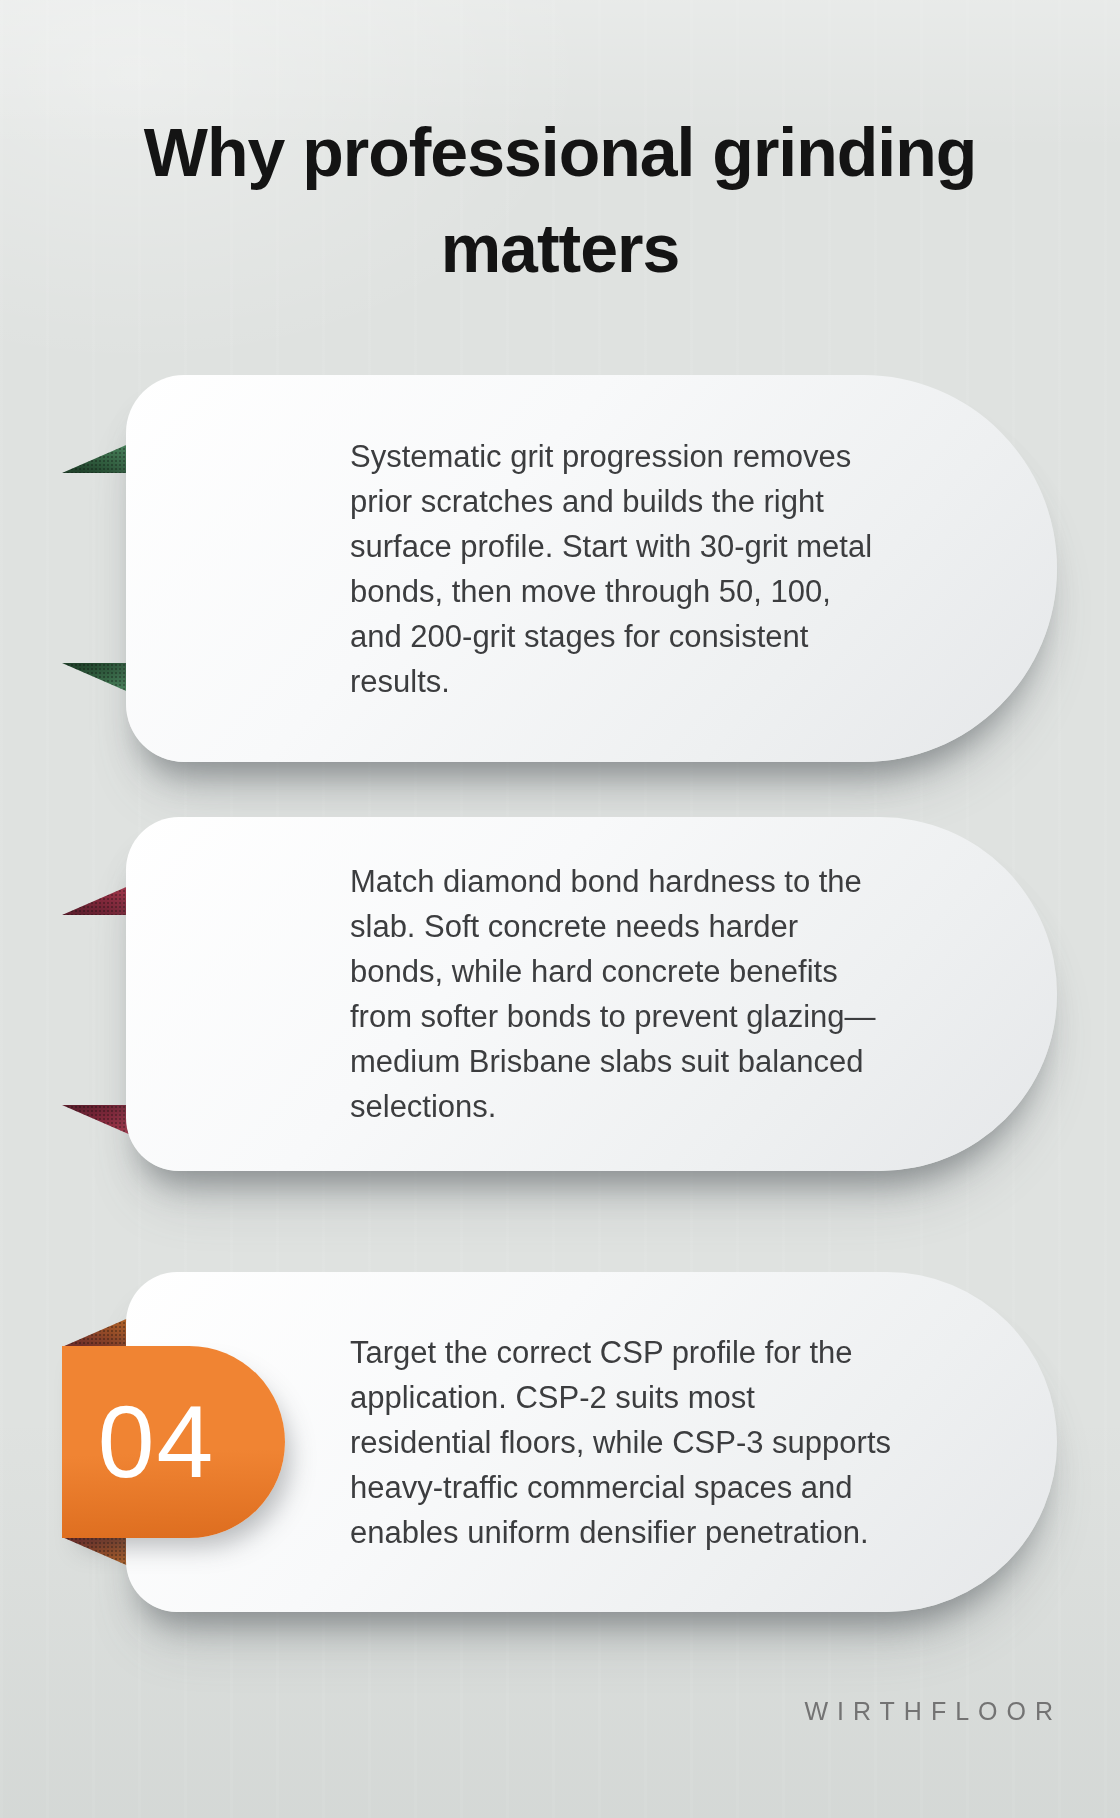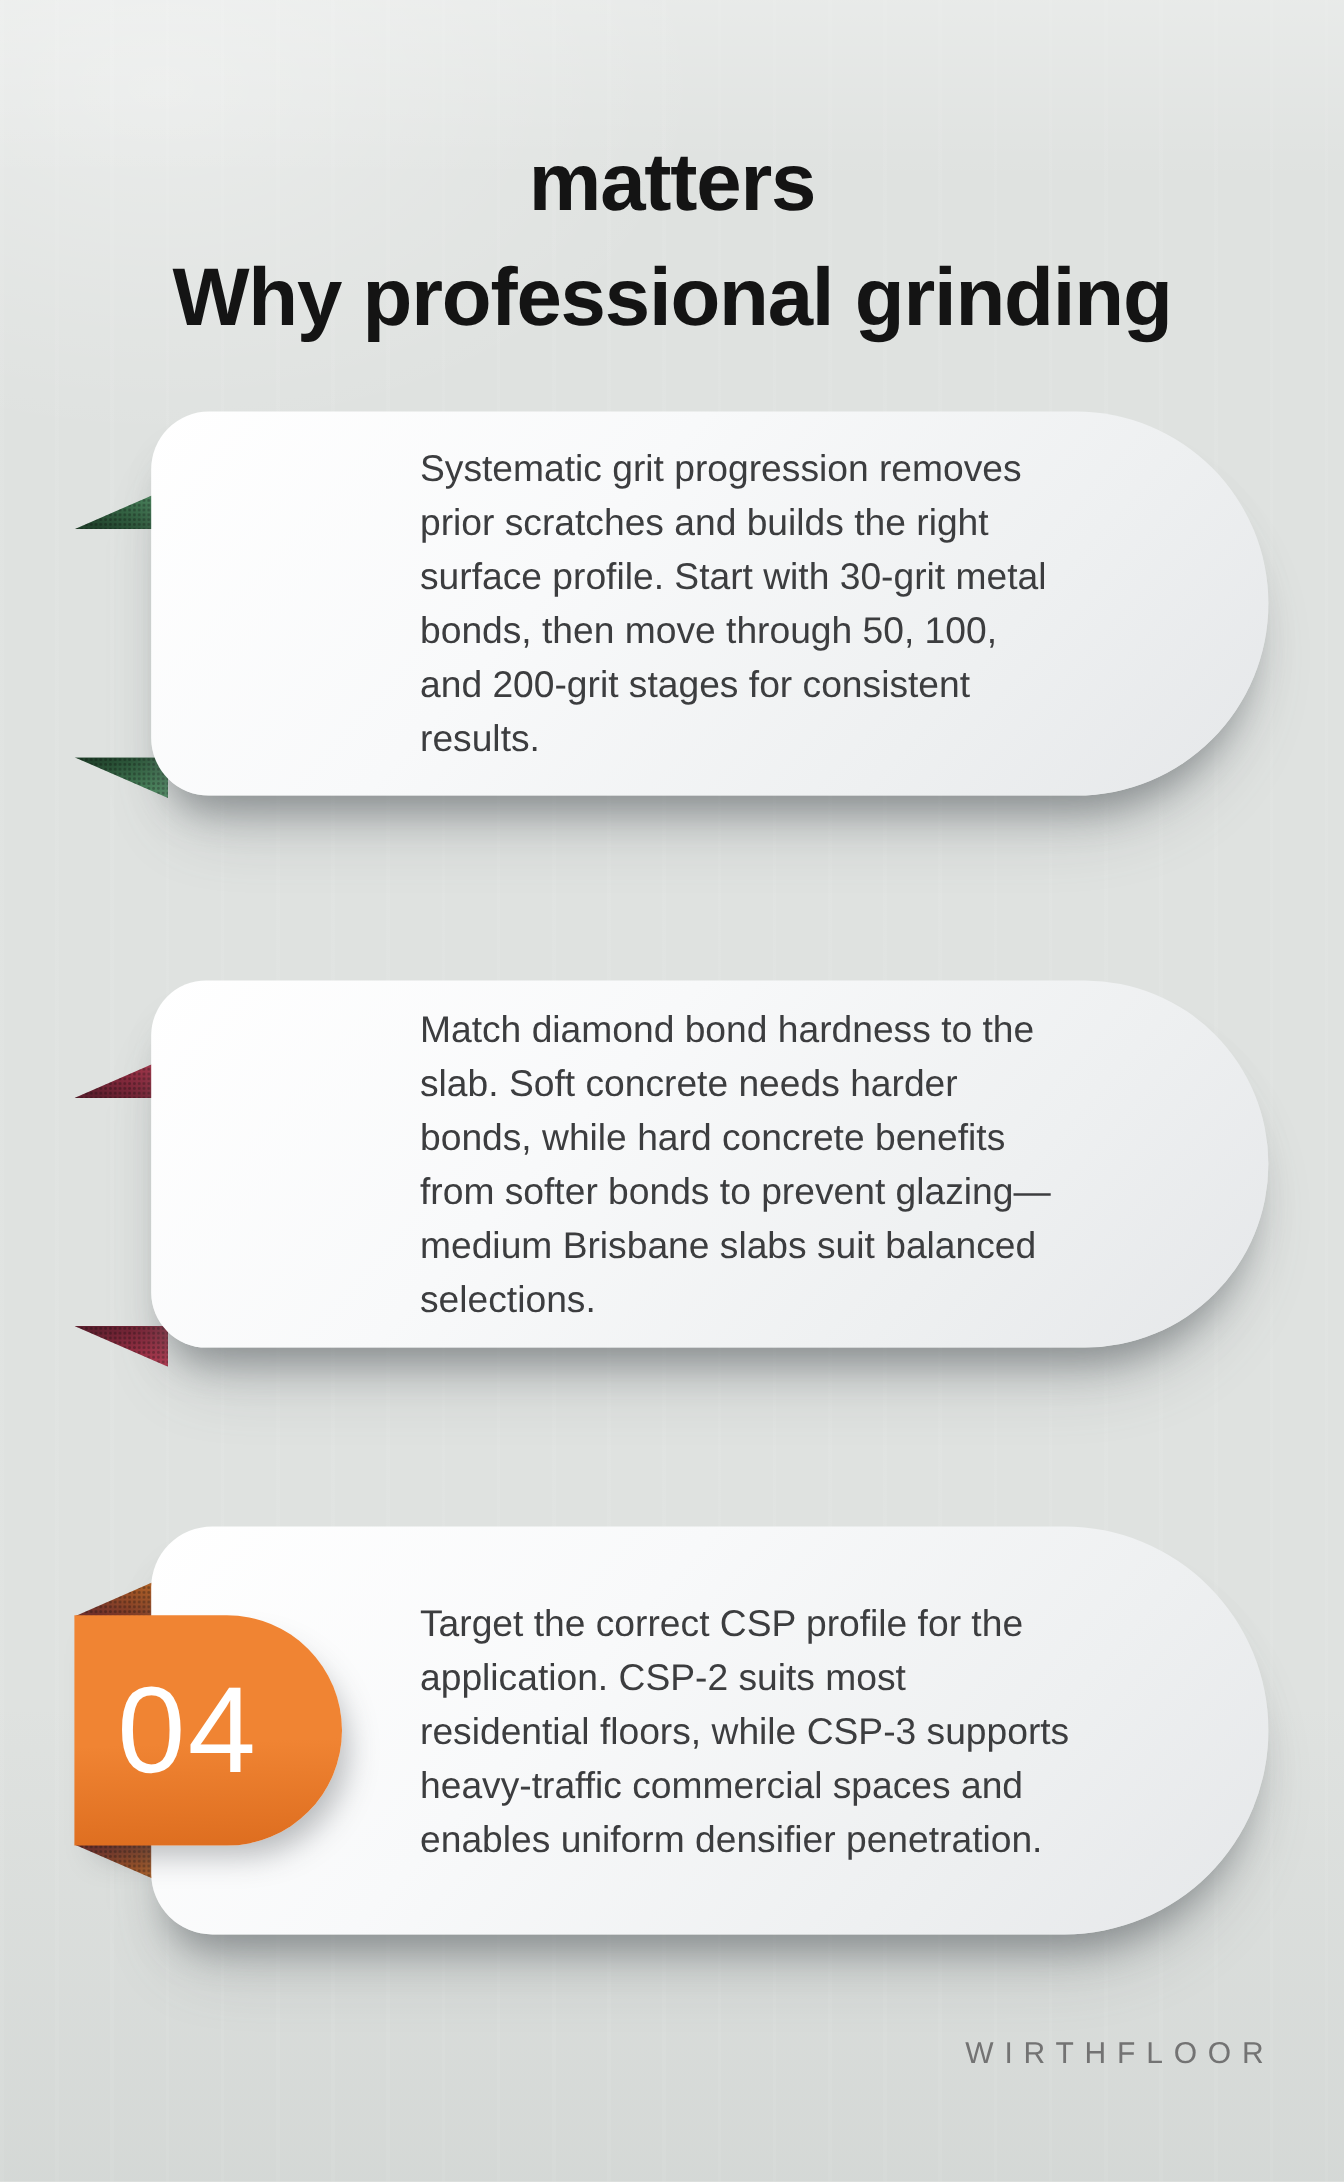--- a/index.html
+++ b/index.html
@@ -22,22 +22,22 @@
   .title{
     position:absolute;top:104px;left:0;width:100%;
     text-align:center;
     font-weight:700;
     font-size:68px;line-height:96px;
     letter-spacing:-1px;
     color:#141414;
   }
 
   .row{position:absolute;left:0;width:1120px;}
-  .row1{top:343px;height:320px;border-radius:25px;}
-  .row2{top:817px;height:306px;}
+  .row1{top:375px;height:387px;border-radius:25px;}
+  .row2{top:817px;height:354px;}
   .row3{top:1272px;height:340px;}
 
   .card{
     position:absolute;left:126px;top:0;
     width:931px;height:100%;
     border-radius:60px 200px 200px 60px;
     background:linear-gradient(132deg,#ffffff 0%,#f8f9fa 38%,#eef0f1 72%,#e5e7e9 100%);
     box-shadow:
       0 26px 30px -14px rgba(96,102,106,.55),
       0 44px 60px -26px rgba(96,102,106,.32);
@@ -96,22 +96,22 @@
     color:#737373;
     font-weight:400;
   }
 </style>
 </head>
 <body style="background: rgb(223, 226, 224);">
 
 <div class="bg-texture"></div>
 
 <header class="title">
+  <div>Why professional grinding</div>
   <div>matters</div>
-  <div>Why professional grinding</div>
 </header>
 
 <section class="row row1">
   <div class="fold fold-top" style="background: linear-gradient(to right top, rgb(33, 67, 44) 15%, rgb(79, 143, 99) 92%);"></div>
   <div class="fold fold-bottom" style="background: linear-gradient(to right bottom, rgb(33, 67, 44) 15%, rgb(79, 143, 99) 92%);"></div>
   <div class="card">
     <p class="card-text">Systematic grit progression removes
 prior scratches and builds the right
 surface profile. Start with 30-grit metal
 bonds, then move through 50, 100,

